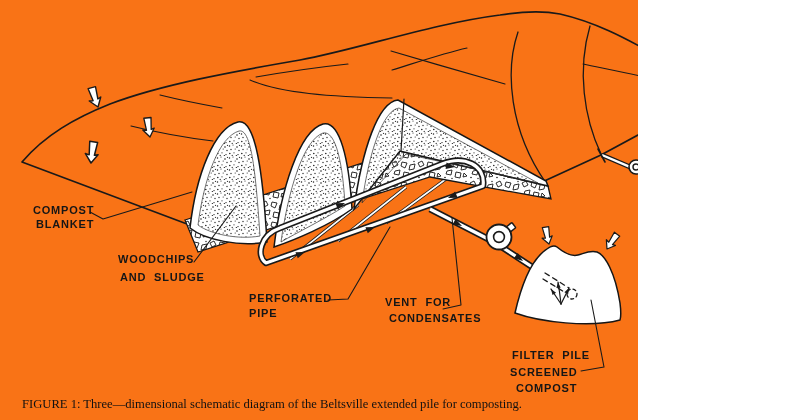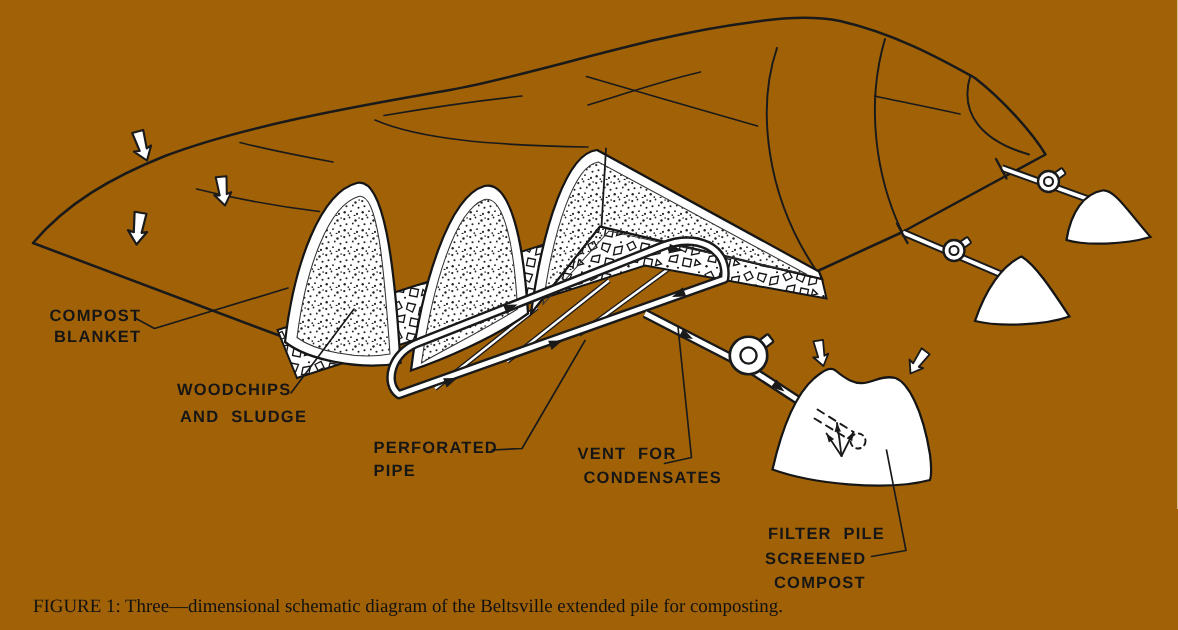--- a/index.html
+++ b/index.html
@@ -1,16 +1,16 @@
 <!DOCTYPE html>
 <html><head>
 <meta charset="utf-8">
 <style>
   html,body{margin:0;padding:0;background:#ffffff;}
-  .stage{position:relative;width:785px;height:420px;background:#a16207;overflow:hidden;}
+  .stage{position:relative;width:638px;height:420px;background:#f97316;overflow:hidden;}
   svg{display:block;}
   .lbl{font-family:"Liberation Sans",sans-serif;font-weight:bold;font-size:11px;
        letter-spacing:.8px;word-spacing:4px;fill:#161616;}
   .cap{font-family:"Liberation Serif",serif;font-size:12.6px;fill:#111;}
   .ink{stroke:#1a1a1a;fill:none;stroke-linecap:round;stroke-linejoin:round;}
 </style>
 </head>
 <body>
 
 <div class="stage">

